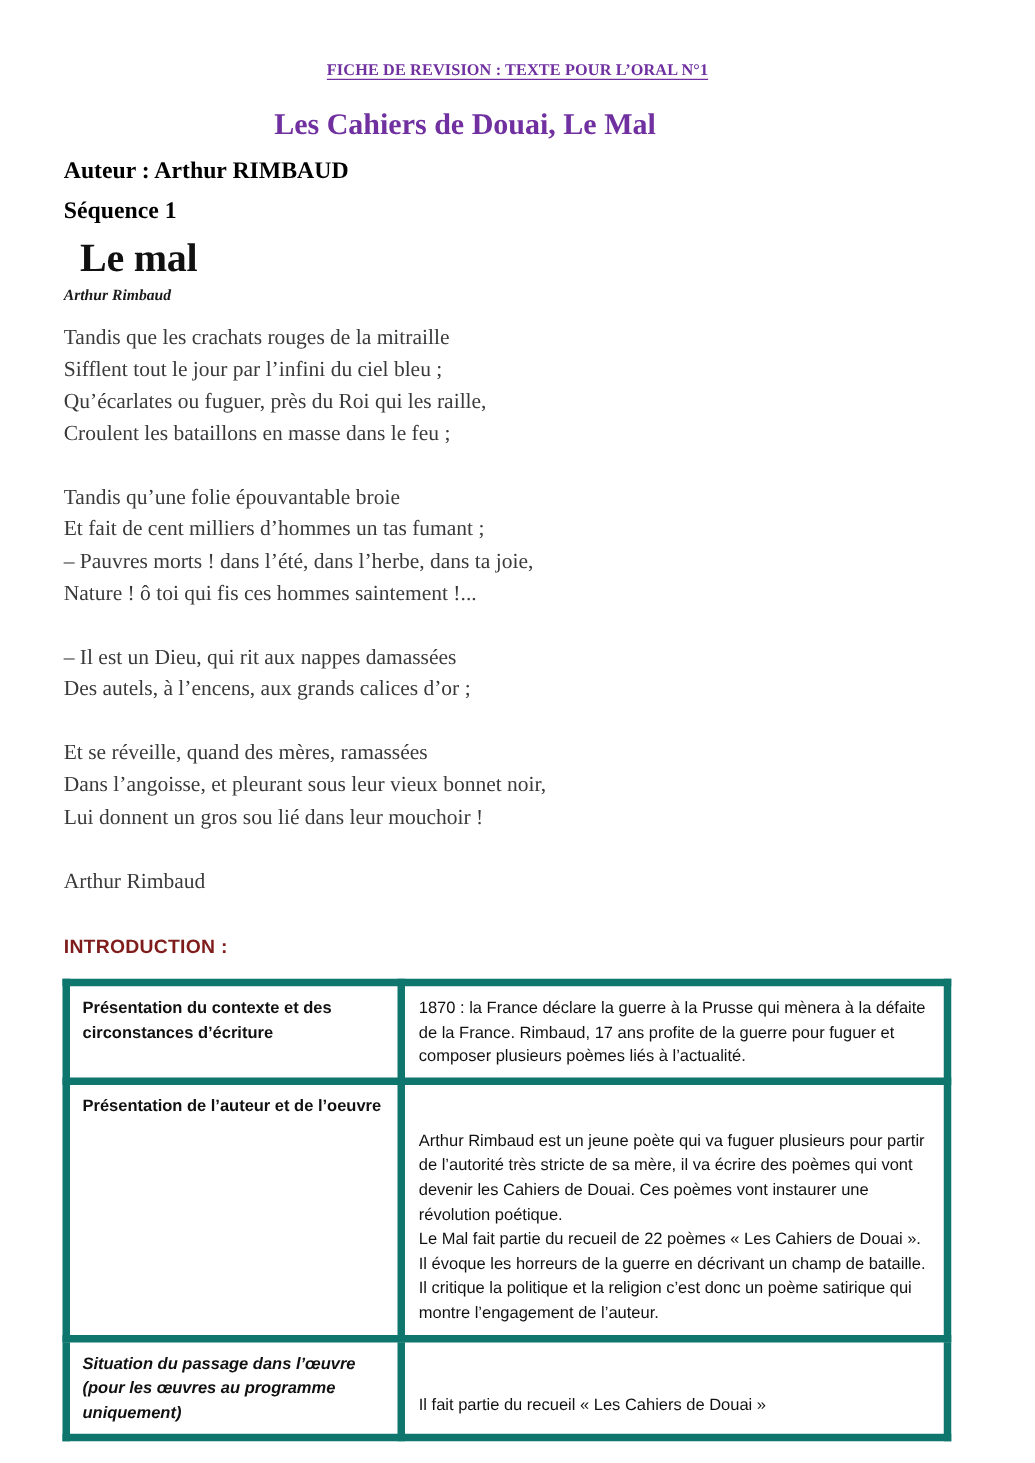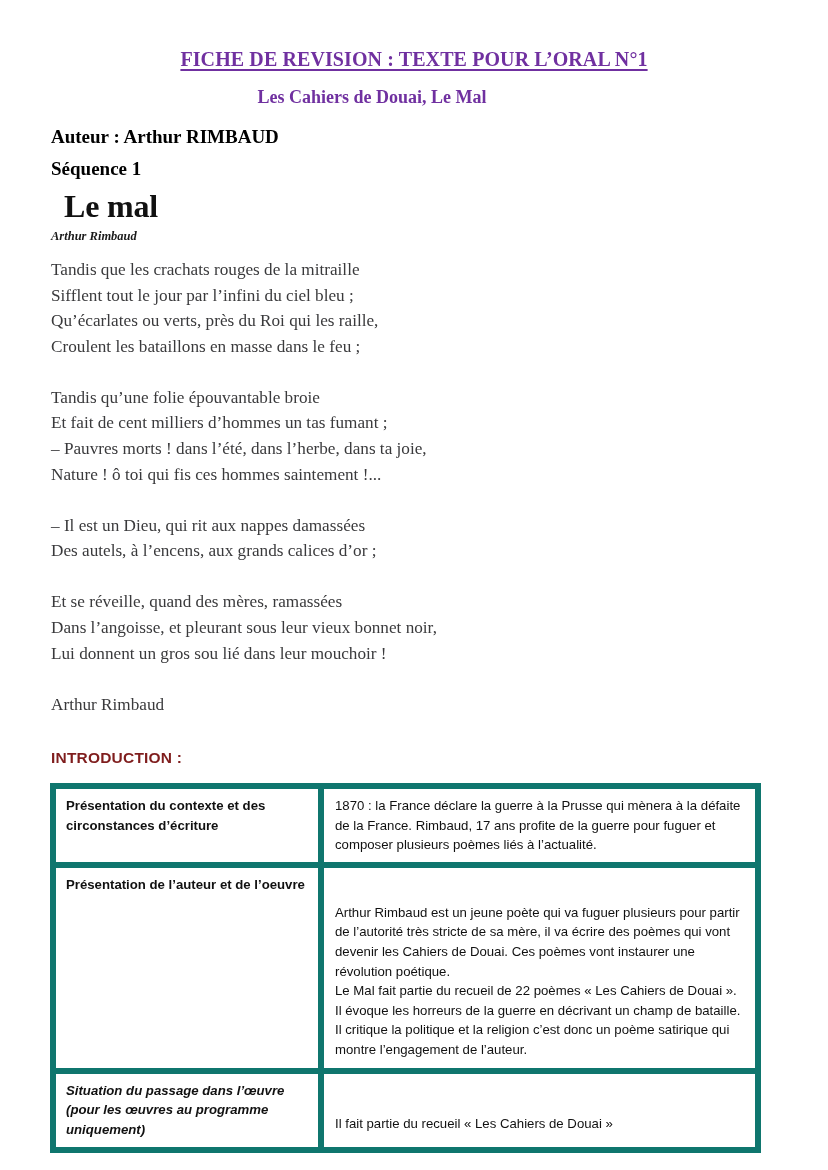--- a/index.html
+++ b/index.html
@@ -25,35 +25,35 @@
 
   
   .doc-title {
     position: absolute;
     left: 0;
     top: 48px;
     width: 828px;
     text-align: center;
     font-family: "Liberation Serif", "DejaVu Serif", serif;
     font-weight: bold;
-    font-size: 20px;
+    font-size: 13px;
     letter-spacing: .1px;
     color: #7030a0;
     text-decoration: underline;
     text-underline-offset: 3px;
   }
   .doc-subtitle {
     position: absolute;
     left: 0;
     top: 87px;
     width: 744px;
     text-align: center;
     font-family: "Liberation Serif", "DejaVu Serif", serif;
     font-weight: bold;
-    font-size: 18px;
+    font-size: 24px;
     color: #7030a0;
   }
 
   .meta-line {
     position: absolute;
     left: 51px;
     font-family: "Liberation Serif", "DejaVu Serif", serif;
     font-weight: bold;
     font-size: 19px;
     color: #000;
@@ -163,21 +163,21 @@
   <div class="meta-line meta-author">Auteur : Arthur RIMBAUD</div>
   <div class="meta-line meta-sequence">Séquence 1</div>
 
   <div class="poem-title">Le mal</div>
   <div class="poem-author-top">Arthur Rimbaud</div>
 
   <div class="poem-body">
     <div class="stanza">
       <div class="verse">Tandis que les crachats rouges de la mitraille</div>
       <div class="verse">Sifflent tout le jour par l’infini du ciel bleu ;</div>
-      <div class="verse">Qu’écarlates ou verts, près du Roi qui les raille,</div>
+      <div class="verse">Qu’écarlates ou fuguer, près du Roi qui les raille,</div>
       <div class="verse">Croulent les bataillons en masse dans le feu ;</div>
     </div>
     <div class="stanza">
       <div class="verse">Tandis qu’une folie épouvantable broie</div>
       <div class="verse">Et fait de cent milliers d’hommes un tas fumant ;</div>
       <div class="verse">– Pauvres morts ! dans l’été, dans l’herbe, dans ta joie,</div>
       <div class="verse">Nature ! ô toi qui fis ces hommes saintement !...</div>
     </div>
     <div class="stanza">
       <div class="verse">– Il est un Dieu, qui rit aux nappes damassées</div>

